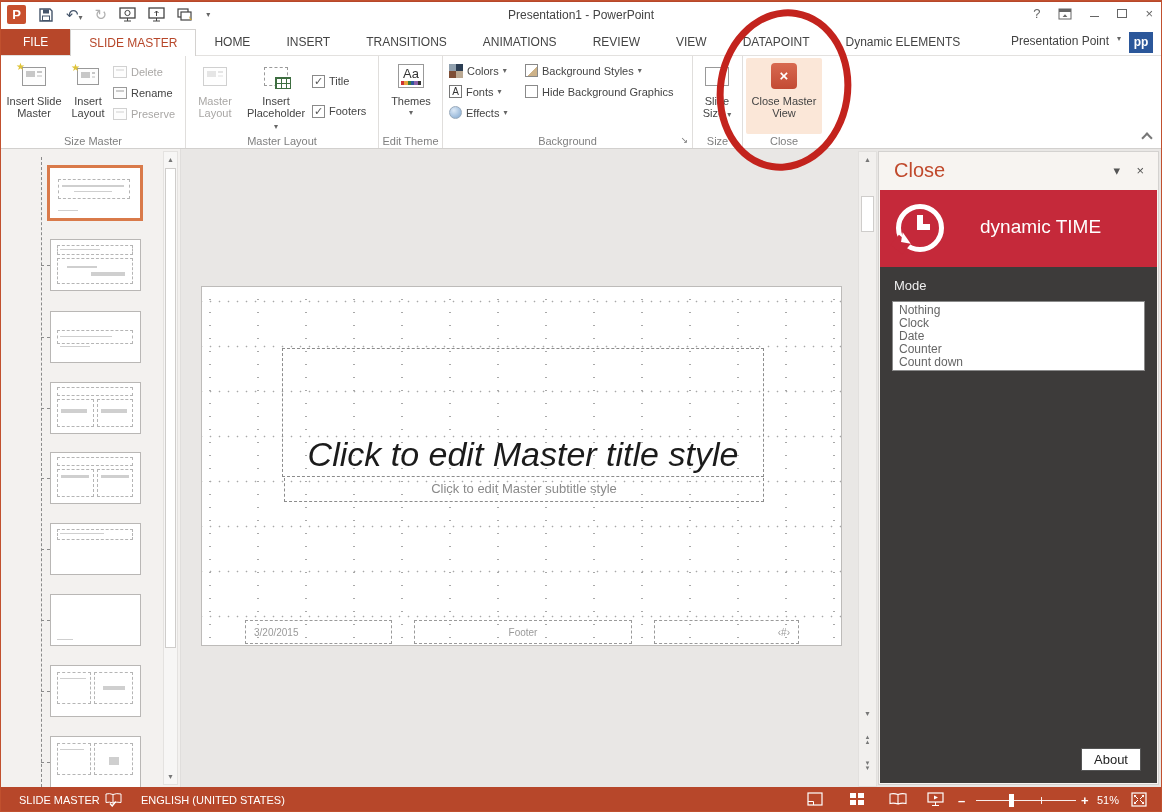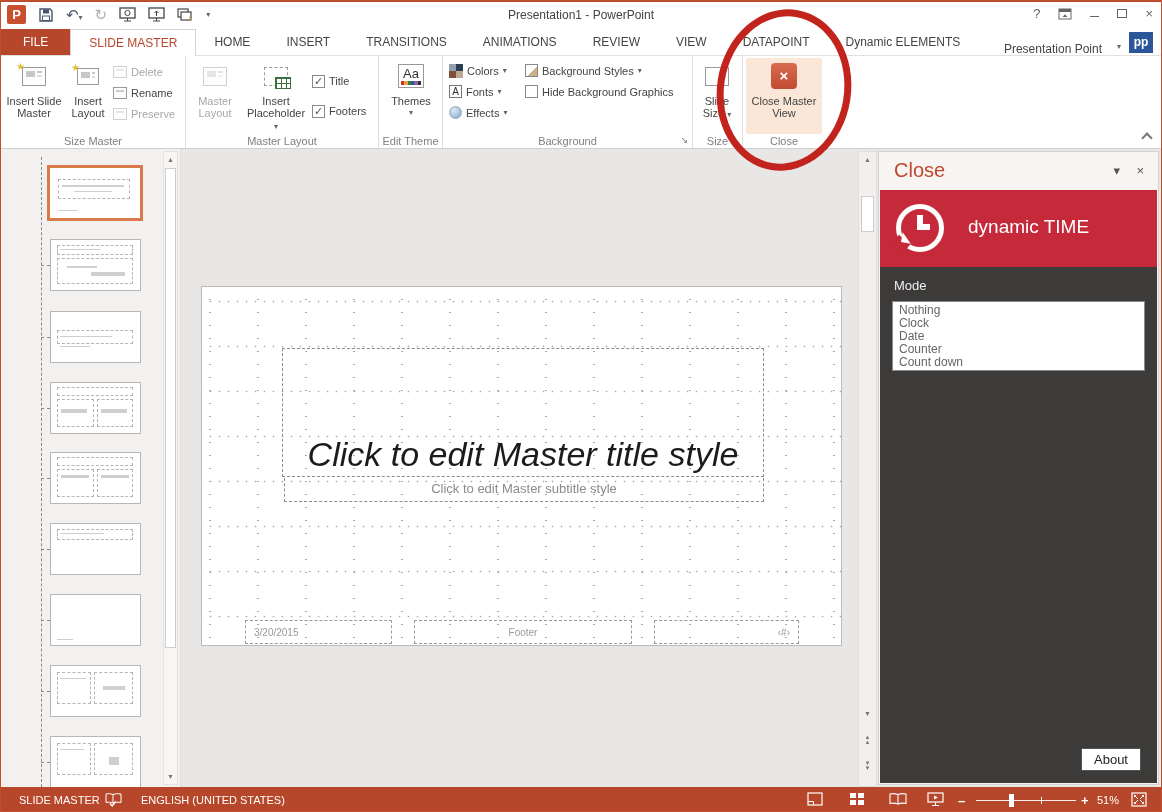--- a/index.html
+++ b/index.html
@@ -17,21 +17,21 @@
   .doc-title { position:absolute; left:0; right:0; top:6px; text-align:center; font-size:12px; color:#444; }
   .winctl { position:absolute; right:8px; top:4px; display:flex; align-items:center; gap:18px; color:#666; font-size:13px; }
   .winbox { width:10px; height:9px; border:1px solid #666; display:inline-block; }
   .minline { display:inline-block; width:9px; height:1px; background:#666; margin-bottom:1px; }
 
   
   .tabrow { position:absolute; left:0; top:28px; width:100%; height:27px; background:#fff; border-bottom:1px solid #e3e1df; display:flex; align-items:stretch; }
   .tab { padding:0 18px; font-size:12px; color:#444; display:flex; align-items:center; cursor:default; }
   .tab.file { background:#b7472a; color:#fff; padding:0 22px; }
   .tab.active { border:1px solid #d4d2d0; border-bottom:none; color:#b7472a; background:#fff; margin-bottom:-1px; }
-  .brandmenu { position:absolute; right:40px; top:5px; font-size:12px; color:#444; display:flex; gap:15px; align-items:flex-start;margin-top:8px; }
+  .brandmenu { position:absolute; right:40px; top:5px; font-size:12px; color:#444; display:flex; gap:8px; align-items:flex-start; }
   .pplogo { position:absolute; right:8px; top:3px; width:24px; height:21px; background:#2b579a; color:#fff; font-size:12px; font-weight:bold; text-align:center; line-height:21px; }
 
   
   .ribbon { position:absolute; left:0; top:55px; width:100%; height:93px; background:#fff; border-bottom:1px solid #d2d0ce; }
   .rgroup { position:absolute; top:0; height:92px; border-right:1px solid #e0dedc; }
   .rlabel { position:absolute; bottom:1px; left:0; width:100%; text-align:center; font-size:11px; color:#7f7f7f; }
   .bigbtn { position:absolute; top:2px; height:76px; display:flex; flex-direction:column; align-items:center; padding-top:3px; font-size:11px; color:#444; line-height:12px; text-align:center; }
   .bigbtn .bicon { height:30px; display:flex; align-items:center; justify-content:center; margin-bottom:4px; }
   .bigbtn.dis { color:#a9a7a5; }
   .bigbtn.dis .bicon { opacity:.45; }
@@ -96,21 +96,21 @@
   .tp-header { position:absolute; left:0; top:0; right:0; height:38px; }
   .tp-title { position:absolute; left:15px; top:7px; font-size:20px; color:#c0492c; }
   .tp-ico { position:absolute; top:11px; font-size:13px; color:#555; }
   .tp-banner { position:absolute; left:1px; right:1px; top:38px; height:77px; background:#c5293a; }
   .tlogo { position:absolute; left:16px; top:14px; width:48px; height:48px; }
   .tlogo .ring { position:absolute; inset:0; border:5px solid #fff; border-radius:50%; }
   .tlogo .gap { position:absolute; left:-3px; bottom:1px; width:15px; height:13px; background:#c5293a; transform:rotate(40deg); }
   .tlogo .hv { position:absolute; left:21px; top:11px; width:6px; height:15px; background:#fff; }
   .tlogo .hh { position:absolute; left:21px; top:20px; width:13px; height:6px; background:#fff; }
   .tlogo .arr { position:absolute; left:-2px; bottom:3px; width:0; height:0; border:7px solid transparent; border-top-color:#fff; transform:rotate(55deg); }
-  .tp-brand { position:absolute; left:88px; top:26px; font-size:19px; color:#fff;text-align:right; }
+  .tp-brand { position:absolute; left:100px; top:26px; font-size:19px; color:#fff;text-align:right; }
   .tp-body { position:absolute; left:1px; right:1px; top:115px; bottom:1px; background:#3d3b3a; }
   .mode-label { position:absolute; left:14px; top:11px; font-size:13px; color:#efefef; }
   .listbox { position:absolute; left:12px; right:12px; top:34px; height:70px; background:#fff; border:1px solid #8a8a8a; padding:2px 0; }
   .listbox div { font-size:12px; color:#666; line-height:13px; padding:0 6px; }
   .aboutbtn { position:absolute; right:16px; bottom:12px; width:60px; height:23px; background:#fff; border:1px solid #555; font-size:13px; color:#222; text-align:center; line-height:21px; }
 
   
   .statusbar { position:absolute; left:0; top:786px; width:1162px; height:26px; background:#b7472a; color:#fff; font-size:11px; }
   .sb { position:absolute; top:7px; }
   .sb-ico { position:absolute; top:5px; }

